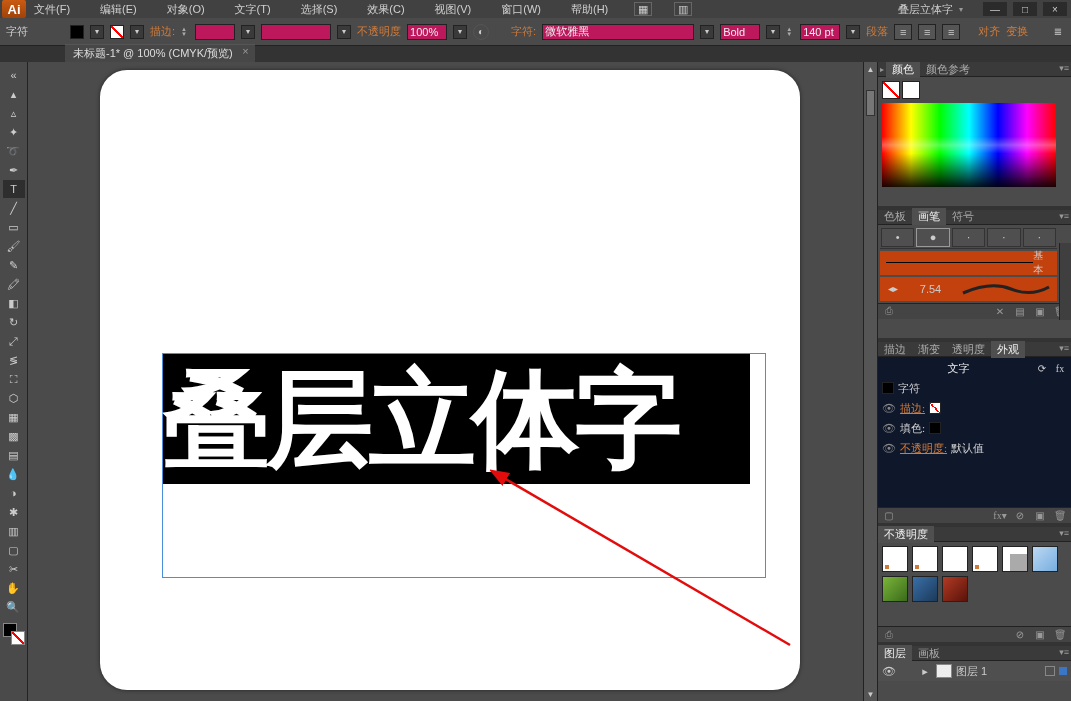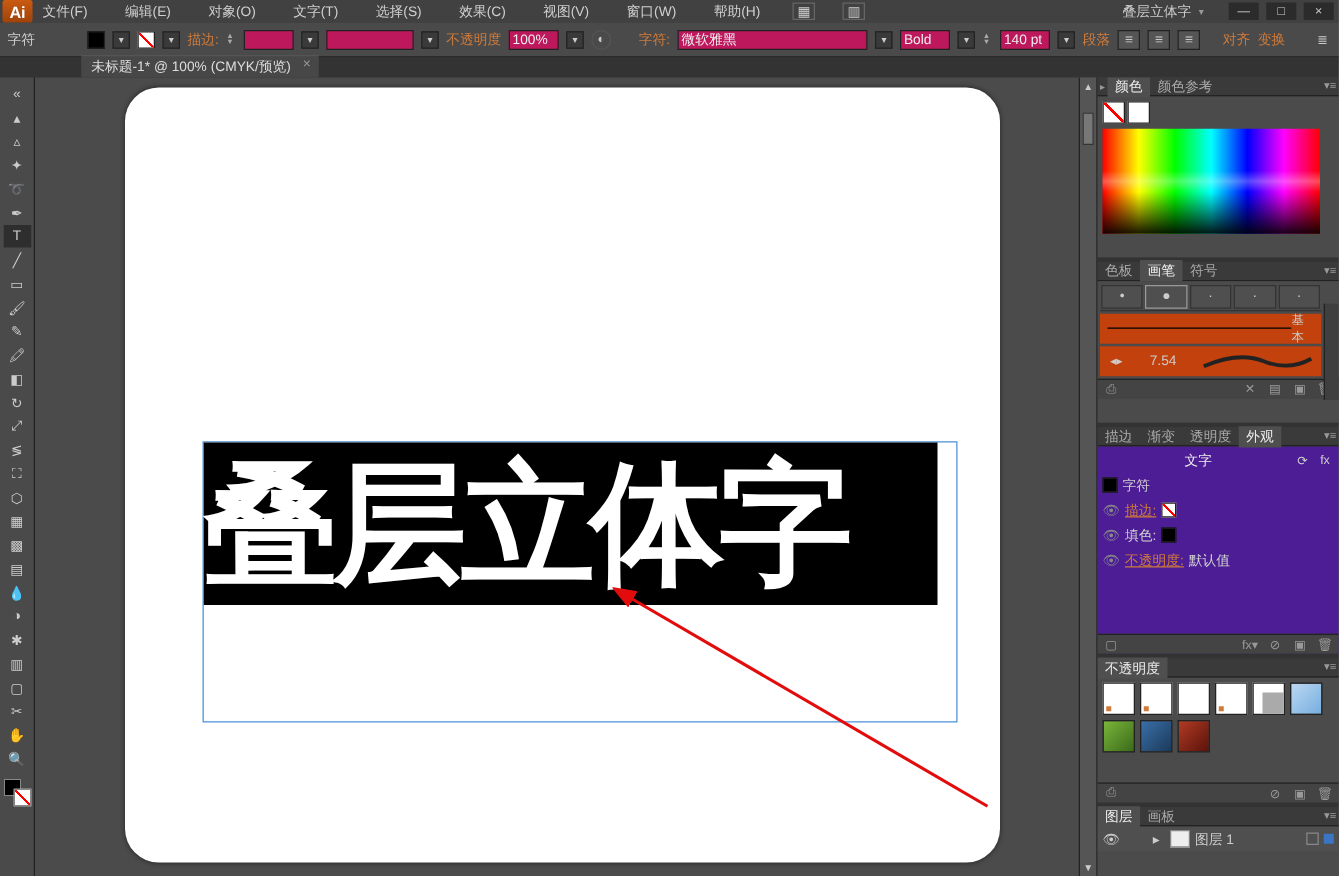--- a/index.html
+++ b/index.html
@@ -282,21 +282,21 @@
   .hr-thin { height:1px; background:#000; width:100%; }
   .panel-footer {
     height: 16px; background:#444; border-top:1px solid #222;
     display:flex; align-items:center; gap:6px; padding:0 4px;
     font-size:10px; color:#999;
   }
   .panel-footer .sp { flex:1; }
   
   .gap-strip { height:4px; background:#333;}
   
-  .appear-panel { flex: 0 0 auto; background:#4c1d95; }
+  .appear-panel { flex: 0 0 auto; background:#0f172a;font-family:Liberation Serif, serif; }
   .appear-body { height: 150px; }
   .text-row-hdr { padding:2px 8px; text-align:center; color:#eee; }
   .prop-row {
     height: 20px; display:flex; align-items:center; gap:4px;
     padding: 0 4px; font-size:11px; color:#d0d0d0;
   }
   .prop-row .eye { width:14px; text-align:center; color:#888; }
   .prop-row .link { text-decoration: underline; color:#d07b3a; cursor:pointer;}
   
   .gstyle-panel { background:#4b4b4b; }

